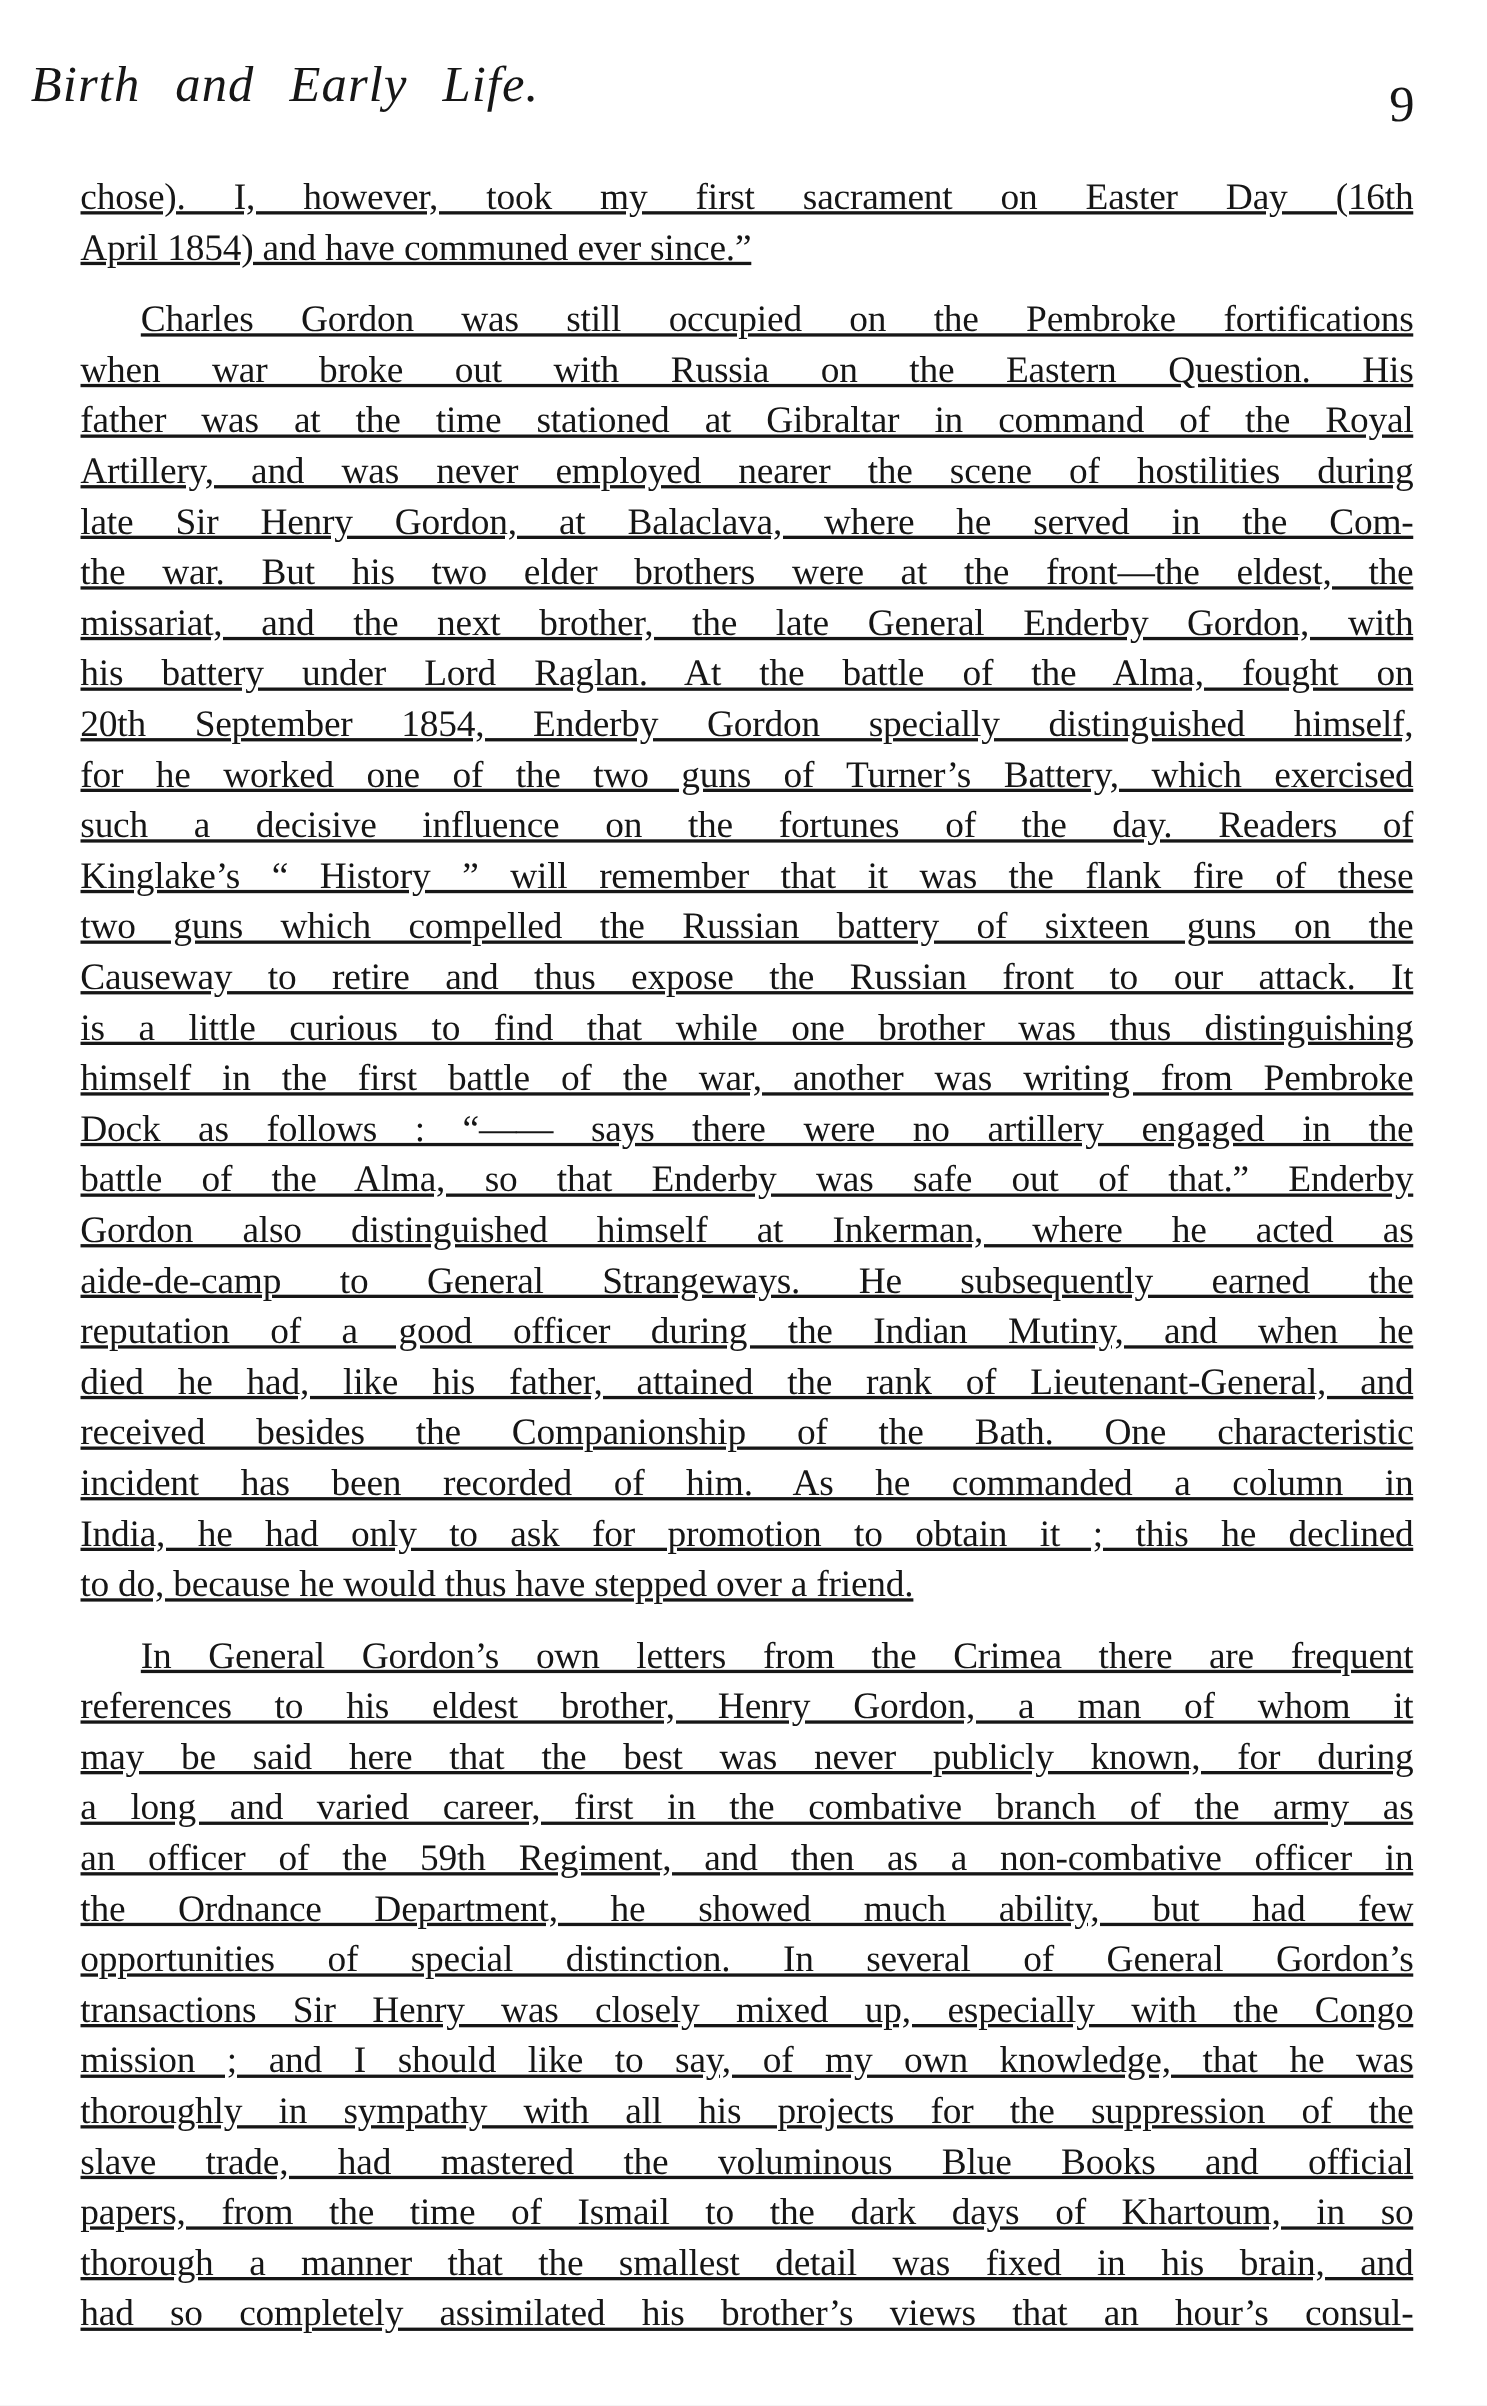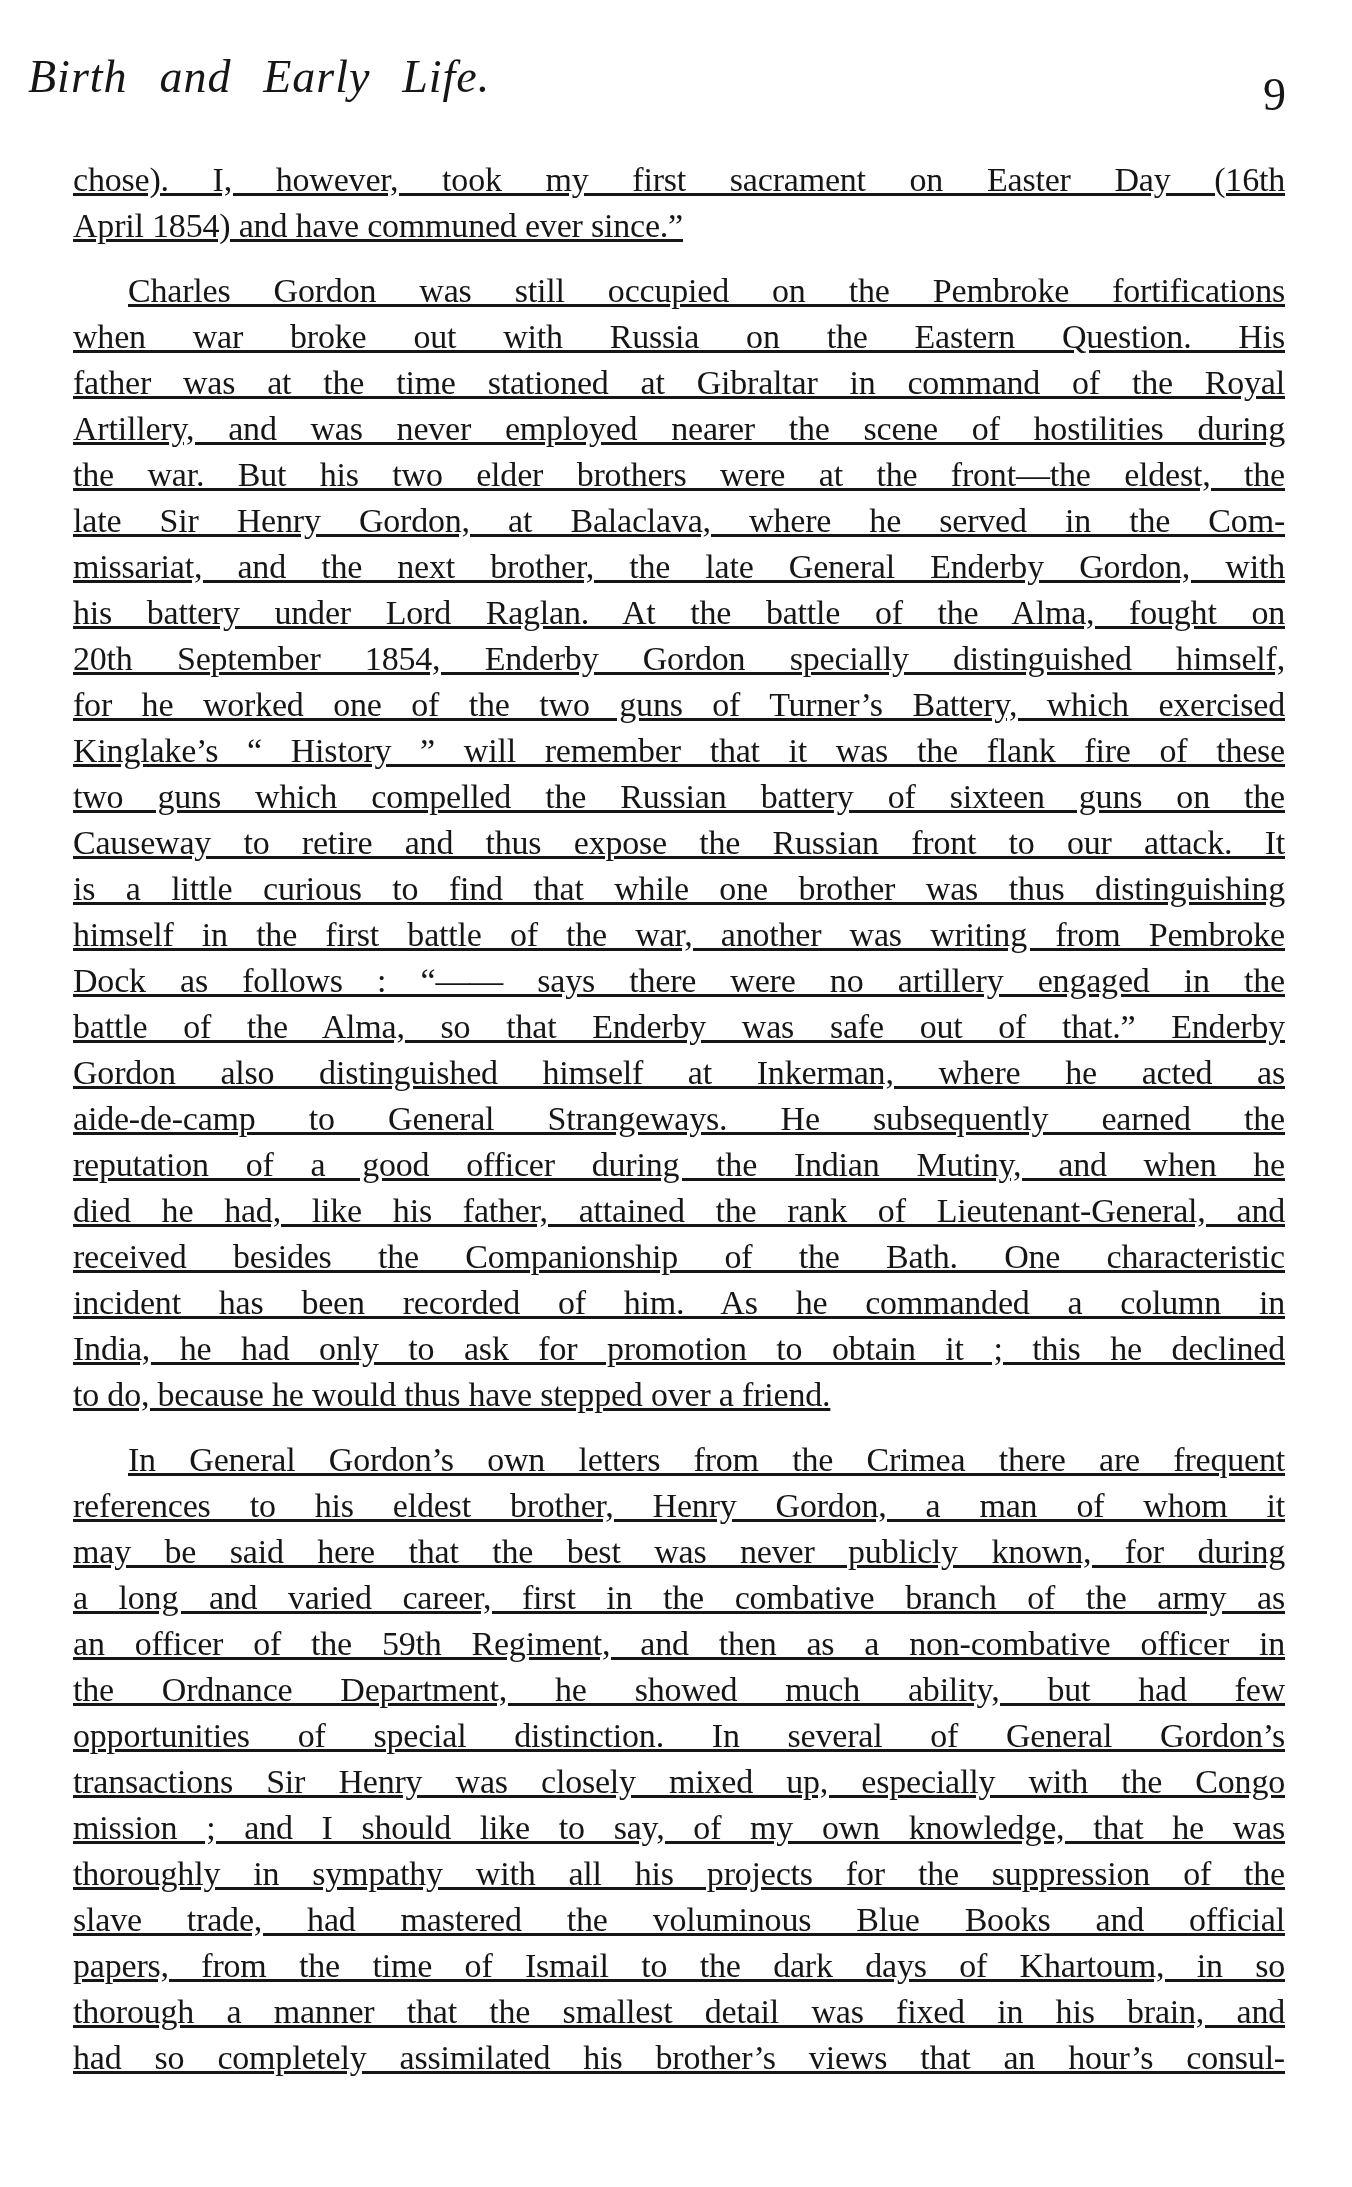--- a/index.html
+++ b/index.html
@@ -73,26 +73,27 @@
   <div class="body-text">
       <div class="paragraph">
         <div class="line">chose). I, however, took my first sacrament on Easter Day (16th</div>
         <div class="line endline">April 1854) and have communed ever since.”</div>
       </div>
       <div class="paragraph">
         <div class="line indent">Charles Gordon was still occupied on the Pembroke fortifications</div>
         <div class="line">when war broke out with Russia on the Eastern Question. His</div>
         <div class="line">father was at the time stationed at Gibraltar in command of the Royal</div>
         <div class="line">Artillery, and was never employed nearer the scene of hostilities during</div>
+        <div class="line">late Sir Henry Gordon, at Balaclava, where he served in the Com-</div>
         <div class="line">the war. But his two elder brothers were at the front—the eldest, the</div>
-        <div class="line">late Sir Henry Gordon, at Balaclava, where he served in the Com-</div>
         <div class="line">missariat, and the next brother, the late General Enderby Gordon, with</div>
         <div class="line">his battery under Lord Raglan. At the battle of the Alma, fought on</div>
         <div class="line">20th September 1854, Enderby Gordon specially distinguished himself,</div>
         <div class="line">for he worked one of the two guns of Turner’s Battery, which exercised</div>
+        <div class="line">such a decisive influence on the fortunes of the day. Readers of</div>
         <div class="line">Kinglake’s “ History ” will remember that it was the flank fire of these</div>
         <div class="line">two guns which compelled the Russian battery of sixteen guns on the</div>
         <div class="line">Causeway to retire and thus expose the Russian front to our attack. It</div>
         <div class="line">is a little curious to find that while one brother was thus distinguishing</div>
         <div class="line">himself in the first battle of the war, another was writing from Pembroke</div>
         <div class="line">Dock as follows : “—— says there were no artillery engaged in the</div>
         <div class="line">battle of the Alma, so that Enderby was safe out of that.” Enderby</div>
         <div class="line">Gordon also distinguished himself at Inkerman, where he acted as</div>
         <div class="line">aide-de-camp to General Strangeways. He subsequently earned the</div>
         <div class="line">reputation of a good officer during the Indian Mutiny, and when he</div>

